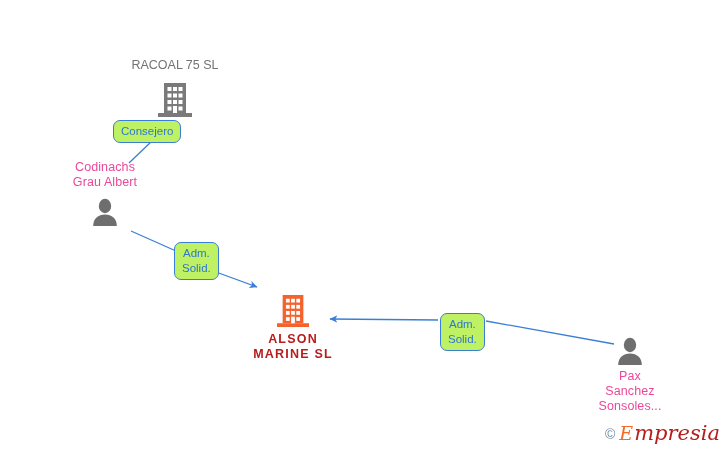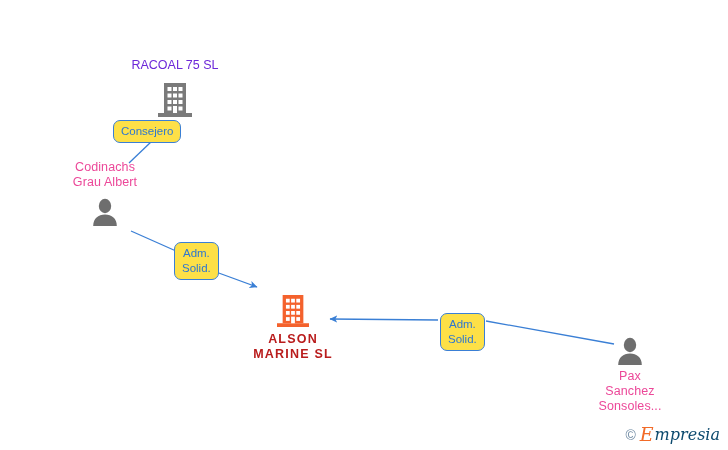--- a/index.html
+++ b/index.html
@@ -37,36 +37,36 @@
     width: 180px;
     left: 50%;
     margin-left: -90px;
     text-align: center;
     color: #808080;
     font-size: 12.5px;
     line-height: 15px;
     white-space: pre-line;
   }
   .node-label.company {
-    color: #6d28d9;
+    color: #737373;
   }
   .node-label.company-primary {
     font-weight: bold;
     letter-spacing: 1.2px;
     color: #b91c1c;
   }
   .node-label.person {
     color: #ec4899;
     letter-spacing: 0.1px;
   }
   
   .role-box {
     position: absolute;
     box-sizing: border-box;
-    background: #fde047;
+    background: #bef264;
     border: 1.6px solid #3a7fd5;
     border-radius: 7px;
     color: #2f77cf;
     font-size: 11.5px;
     line-height: 15px;
     text-align: center;
     padding: 3px 7px;
     white-space: pre-line;
     z-index: 5;
   }
@@ -85,24 +85,24 @@
     line-height: 1;
   }
   .wm-e {
     color: #f26b28;
     font-family: "DejaVu Serif", serif;
     font-style: italic;
     font-size: 19px;
     line-height: 1;
   }
   .wm-rest {
-    color: #0c4a6e;
+    color: #b91c1c;
     font-family: "DejaVu Serif", serif;
     font-style: italic;
-    font-size: 16px;
+    font-size: 21px;
     line-height: 1;
     margin-left: -3px;
   }
 </style>
 </head>
 <body>
 
 <div id="graph-canvas">
 
   <svg id="edge-layer" viewBox="0 0 728 450" xmlns="http://www.w3.org/2000/svg">

